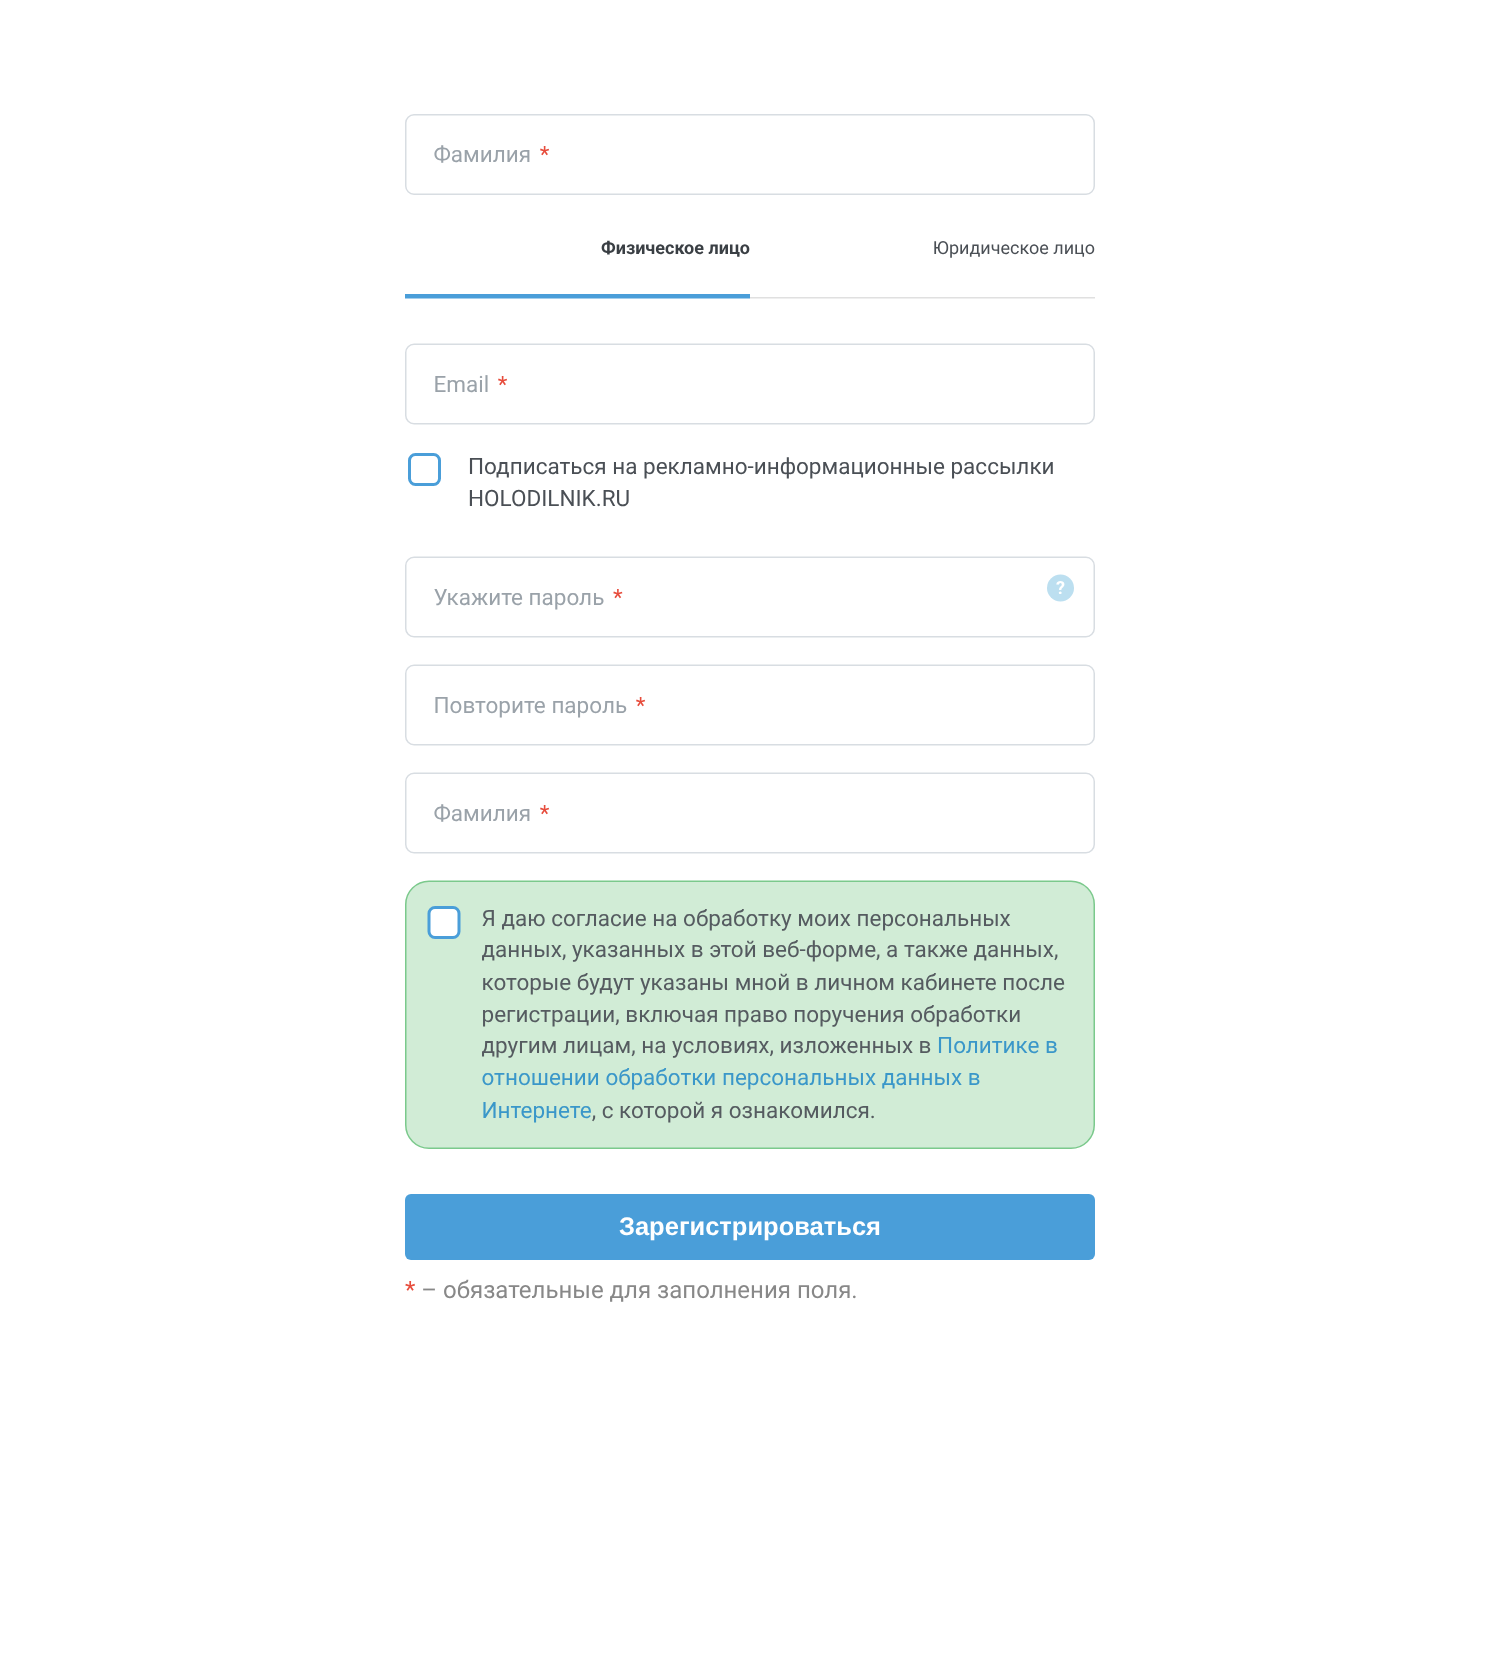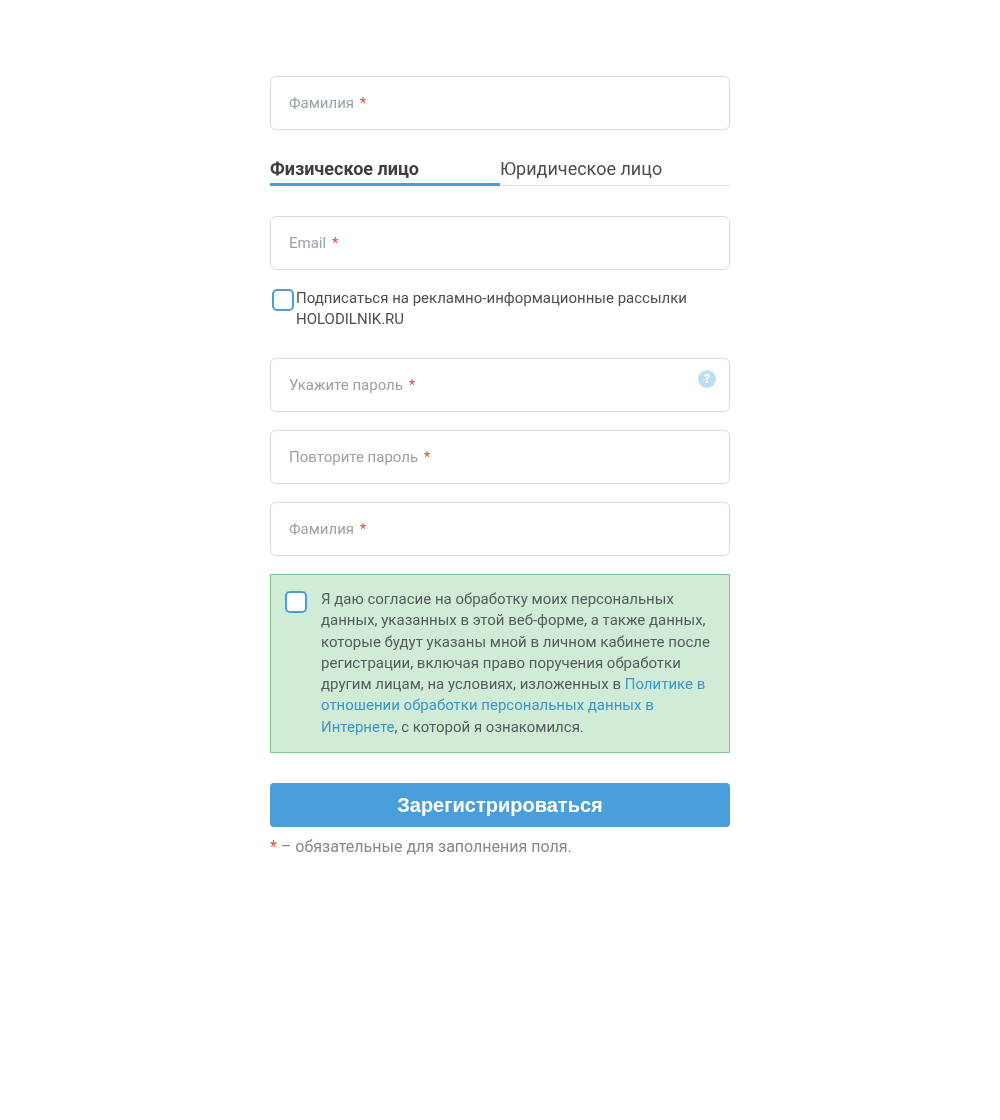--- a/index.html
+++ b/index.html
@@ -63,36 +63,36 @@
     align-items: center;
     justify-content: center;
   }
   .tabs {
     display: flex;
     margin-bottom: 30px;
     margin-top: 4px;
   }
   .tab {
     flex: 1;
-    text-align: left;
-    padding: 10px 0 4px;
-    font-size: 18px;
+    text-align: right;
+    padding: 10px 0 24px;
+    font-size: 12px;
     color: #4a4f55;
     cursor: pointer;
     border-bottom: 1px solid #e0e0e0;
   }
   .tab.active {
     font-weight: 700;
     border-bottom: 3px solid #4a9ed9;
     color: #3a3f44;
   }
   .checkbox-row {
     display: flex;
     align-items: flex-start;
-    gap: 2px;
+    gap: 18px;
     margin-bottom: 28px;
     padding: 0 2px;
   }
   .checkbox-box {
     width: 22px;
     height: 22px;
     border: 2px solid #4a9ed9;
     border-radius: 5px;
     flex-shrink: 0;
     margin-top: 1px;
@@ -100,21 +100,21 @@
     background: #fff;
   }
   .checkbox-label {
     font-size: 15px;
     color: #4a4f55;
     line-height: 1.4;
   }
   .consent-box {
     border: 1px solid #7bc98c;
     background: #d1ecd6;
-    border-radius: 0;
+    border-radius: 16px;
     padding: 14px 16px 14px 14px;
     display: flex;
     align-items: flex-start;
     gap: 14px;
     margin-bottom: 30px;
   }
   .consent-box .checkbox-box {
     margin-top: 2px;
   }
   .consent-text {
@@ -126,21 +126,21 @@
     color: #3a97c9;
     text-decoration: none;
   }
   .submit-btn {
     width: 100%;
     height: 44px;
     background: #4a9ed9;
     color: #fff;
     border: none;
     border-radius: 4px;
-    font-size: 20px;
+    font-size: 17px;
     font-weight: 700;
     cursor: pointer;
     margin-bottom: 10px;
   }
   .footnote {
     font-size: 16px;
     color: #888;
   }
   .footnote .req {
     color: #e74c3c;

